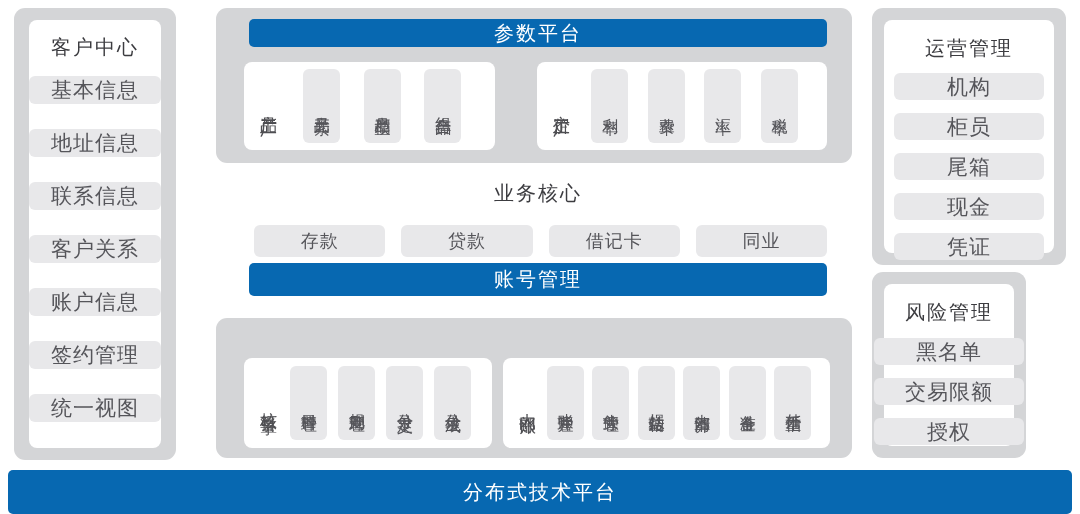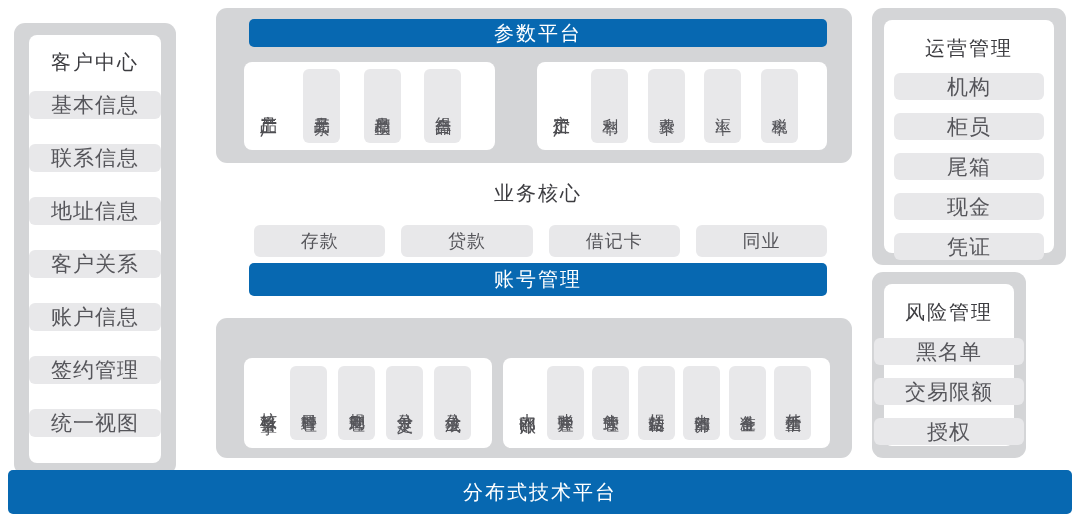--- a/index.html
+++ b/index.html
@@ -15,21 +15,21 @@
 
   .gray-panel{position:absolute;background:var(--panel);border-radius:11px;}
   .side-inner{position:absolute;left:15px;right:15px;top:12px;bottom:12px;background:#fff;border-radius:8px;
     display:flex;flex-direction:column;align-items:center;}
   .panel-title{font-size:20px;color:var(--title-ink);letter-spacing:2px;font-weight:500;}
   .vlist{display:flex;flex-direction:column;align-items:center;}
   .pill{background:var(--item);border-radius:6px;color:var(--item-ink);font-size:21px;letter-spacing:1px;
     display:flex;align-items:center;justify-content:center;}
 
   
-  .left-panel{left:14px;top:8px;width:162px;height:452px;margin-top:15px;}
+  .left-panel{left:14px;top:8px;width:162px;height:452px;}
   .left-panel .panel-title{margin-top:14px;}
   .left-panel .vlist{margin-top:15px;gap:25px;width:132px;}
   .left-panel .pill{width:132px;height:28px;}
 
   
   .op-panel{left:872px;top:8px;width:194px;height:257px;}
   .risk-panel{left:872px;top:272px;width:154px;height:186px;}
   .op-panel .side-inner,.risk-panel .side-inner{left:12px;right:12px;}
   .op-panel .panel-title,.risk-panel .panel-title{margin-top:15px;}
   .op-panel .vlist{margin-top:11px;gap:13px;}
@@ -71,22 +71,22 @@
 </head>
 <body>
 
 <div class="canvas">
 
   <section class="gray-panel left-panel">
     <div class="side-inner">
       <div class="panel-title">客户中心</div>
       <div class="vlist">
           <div class="pill">基本信息</div>
+          <div class="pill">地址信息</div>
           <div class="pill">联系信息</div>
-          <div class="pill">地址信息</div>
           <div class="pill">客户关系</div>
           <div class="pill">账户信息</div>
           <div class="pill">签约管理</div>
           <div class="pill">统一视图</div>
         </div>
     </div>
   </section>
 
   <section class="center-col">
 

